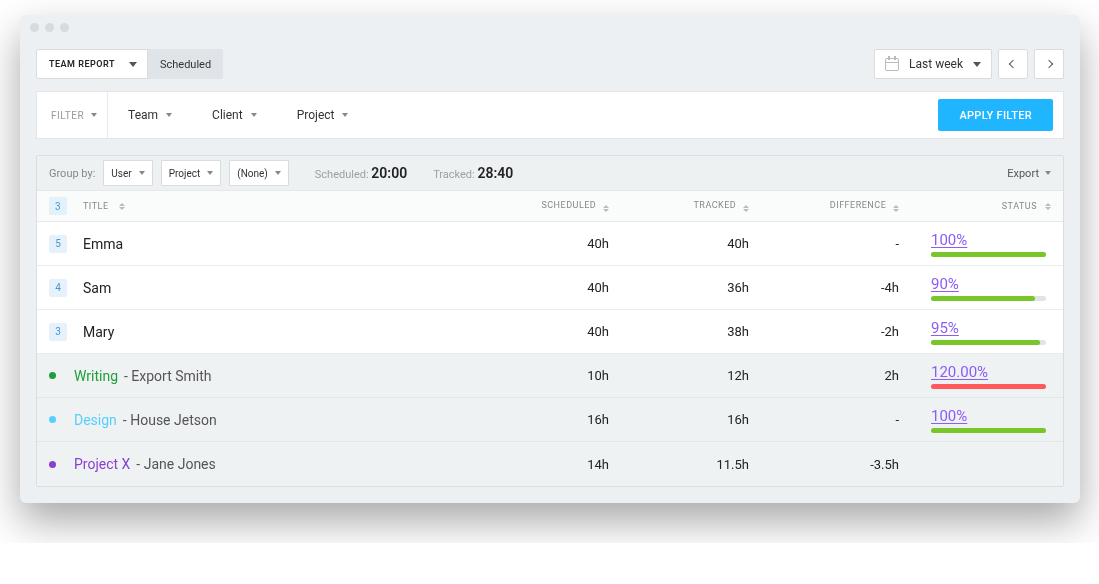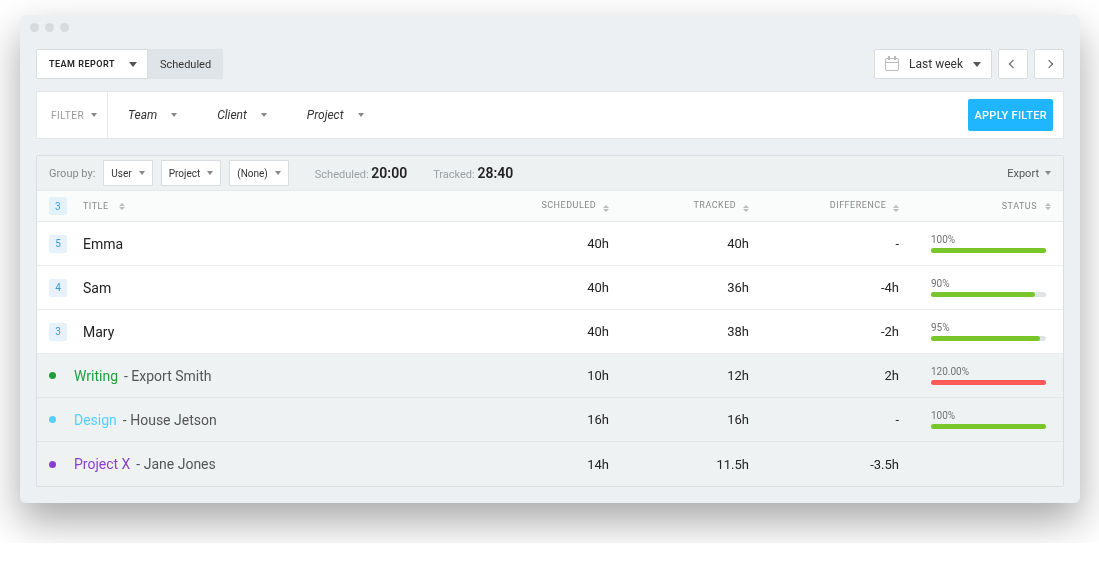--- a/index.html
+++ b/index.html
@@ -67,25 +67,25 @@
     margin: 0 16px; background:#fff; border:1px solid #e2e6ea;
     display:flex; align-items:center; height:48px; padding:0 10px 0 0;
   }
   .filter-label {
     padding:0 10px 0 14px; font-size:10px; letter-spacing:0.5px; color:#999;
     display:flex; align-items:center; gap:7px; height:100%;
     border-right:1px solid #e7ebee;
   }
   .filter-item {
     padding:0 20px; font-size:12px; color:#333;
-    display:flex; align-items:center; gap:14px; height:100%;font-style:italic;
+    display:flex; align-items:center; gap:8px; height:100%;
   }
   .spacer { flex:1; }
   .apply-btn {
-    background:#1fb6ff; color:#fff; height:32px; padding:0 6px;
+    background:#1fb6ff; color:#fff; height:32px; padding:0 21px;
     font-size:11px; letter-spacing:0.3px; font-weight:500; border:none;
     display:flex; align-items:center; border-radius:2px;
   }
 
   .table-wrap { margin:16px; border:1px solid #d9dee1; border-radius:2px; overflow:hidden; }
   .group-row {
     height:34px; background:#eef1f2; display:flex; align-items:center;
     padding:0 12px; gap:8px; font-size:11px; color:#777;
   }
   .group-row .lbl { color:#888; font-size:11px; }
@@ -124,21 +124,21 @@
   }
   .row.sub { background:#eff2f3; border-bottom-color:#e2e6e7;}
   .row:last-child{ border-bottom:none;}
   .row .col-title { font-size:14px; }
   .row .count-badge { background:#e7f1fb; color:#3f99d6; }
   .row .val { font-size:13px; }
   .proj-dot { width:7px;height:7px;border-radius:50%; margin-right:12px; flex:0 0 7px;}
   .proj-name { font-weight:400; }
   .proj-client { color:#555; }
   .status-cell { width:120px; display:flex; flex-direction:column; align-items:flex-start; gap:3px; }
-  .status-label { font-size:10px; color:#737373; text-underline-offset:2px;}
+  .status-label { font-size:15px; color:#8b5cf6; text-decoration:underline; text-underline-offset:2px;}
   .bar-track { width:115px; height:5px; background:#dfe4e7; border-radius:3px; overflow:visible; position:relative;}
   .bar-fill { height:5px; border-radius:3px; background:#78c62a; position:absolute; left:0; top:0;}
   .bar-fill.over { background:#ff5a5a; }
 </style>
 </head>
 <body>
 
 <div class="window">
   <div class="titlebar">
     <span class="tl-dot"></span>

